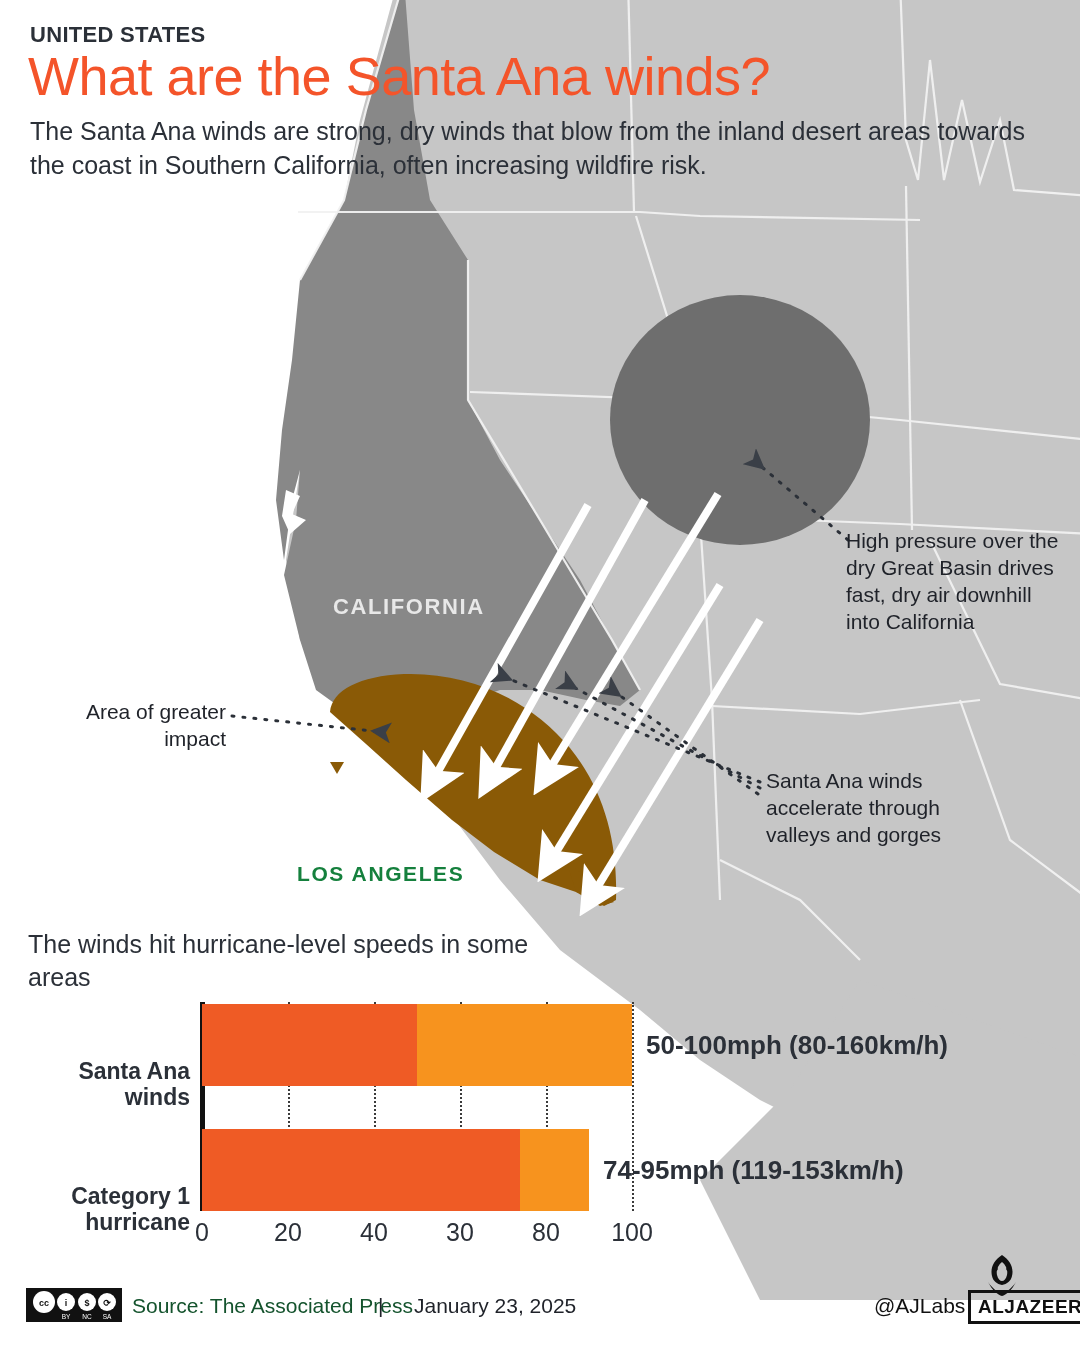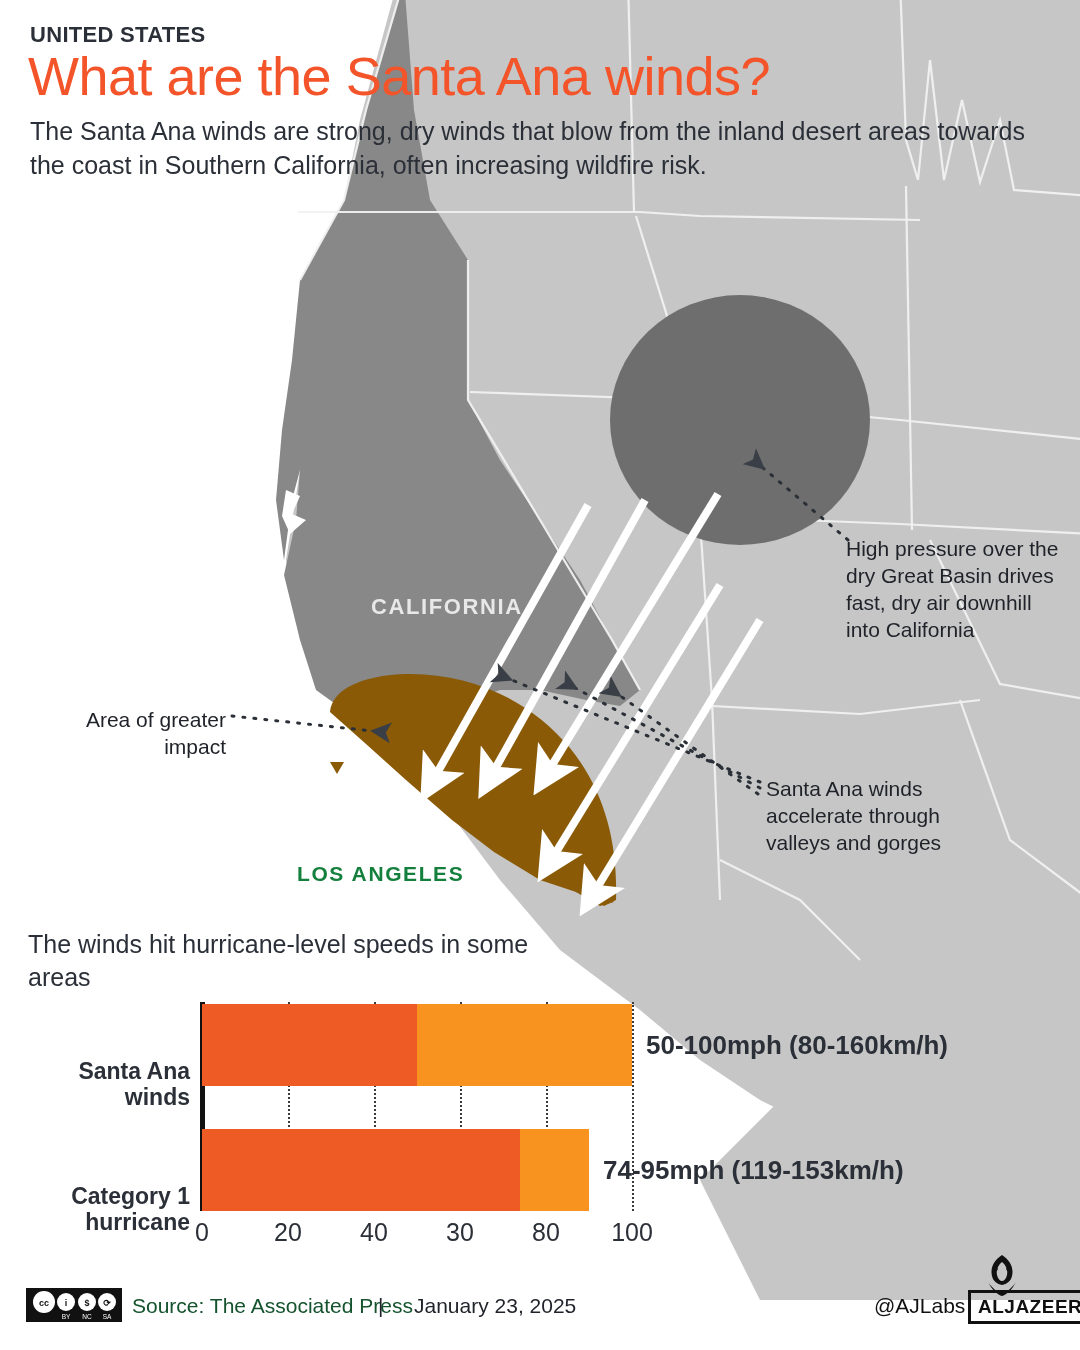--- a/index.html
+++ b/index.html
@@ -26,27 +26,27 @@
     position:absolute;left:28px;top:48px;
     font-size:54px;font-weight:400;color:#f4542a;
     letter-spacing:-.5px;line-height:1.05;
   }
   .standfirst{
     position:absolute;left:30px;top:115px;width:1010px;
     font-size:25px;line-height:1.35;color:#2b3038;
   }
 
   
-  .annot{position:absolute;font-size:21px;line-height:1.28;color:#1f2229;margin-top:8px;}
+  .annot{position:absolute;font-size:21px;line-height:1.28;color:#1f2229;}
   #annot-high{left:846px;top:528px;width:225px;}
   #annot-valleys{left:766px;top:768px;width:210px;}
   #annot-impact{left:36px;top:698px;width:190px;text-align:right;font-size:21px;line-height:1.3;}
 
   .maplabel{position:absolute;font-weight:bold;letter-spacing:1.6px;}
-  #label-california{left:333px;top:594px;font-size:22px;color:#e8e8e8;margin-left:38px;}
+  #label-california{left:333px;top:594px;font-size:22px;color:#e8e8e8;}
   #label-la{left:297px;top:862px;font-size:21px;color:#15803d;}
 
   
   #chart{position:absolute;left:0;top:920px;width:1080px;height:360px;}
   .chart-title{
     position:absolute;left:28px;top:8px;width:560px;
     font-size:25px;line-height:1.32;color:#2b3038;
   }
   .axisline{position:absolute;left:200px;top:82px;width:5px;height:209px;background:#111;}
   .gridline{position:absolute;top:82px;width:0;height:209px;border-left:2px dotted #3a3a3a;}

